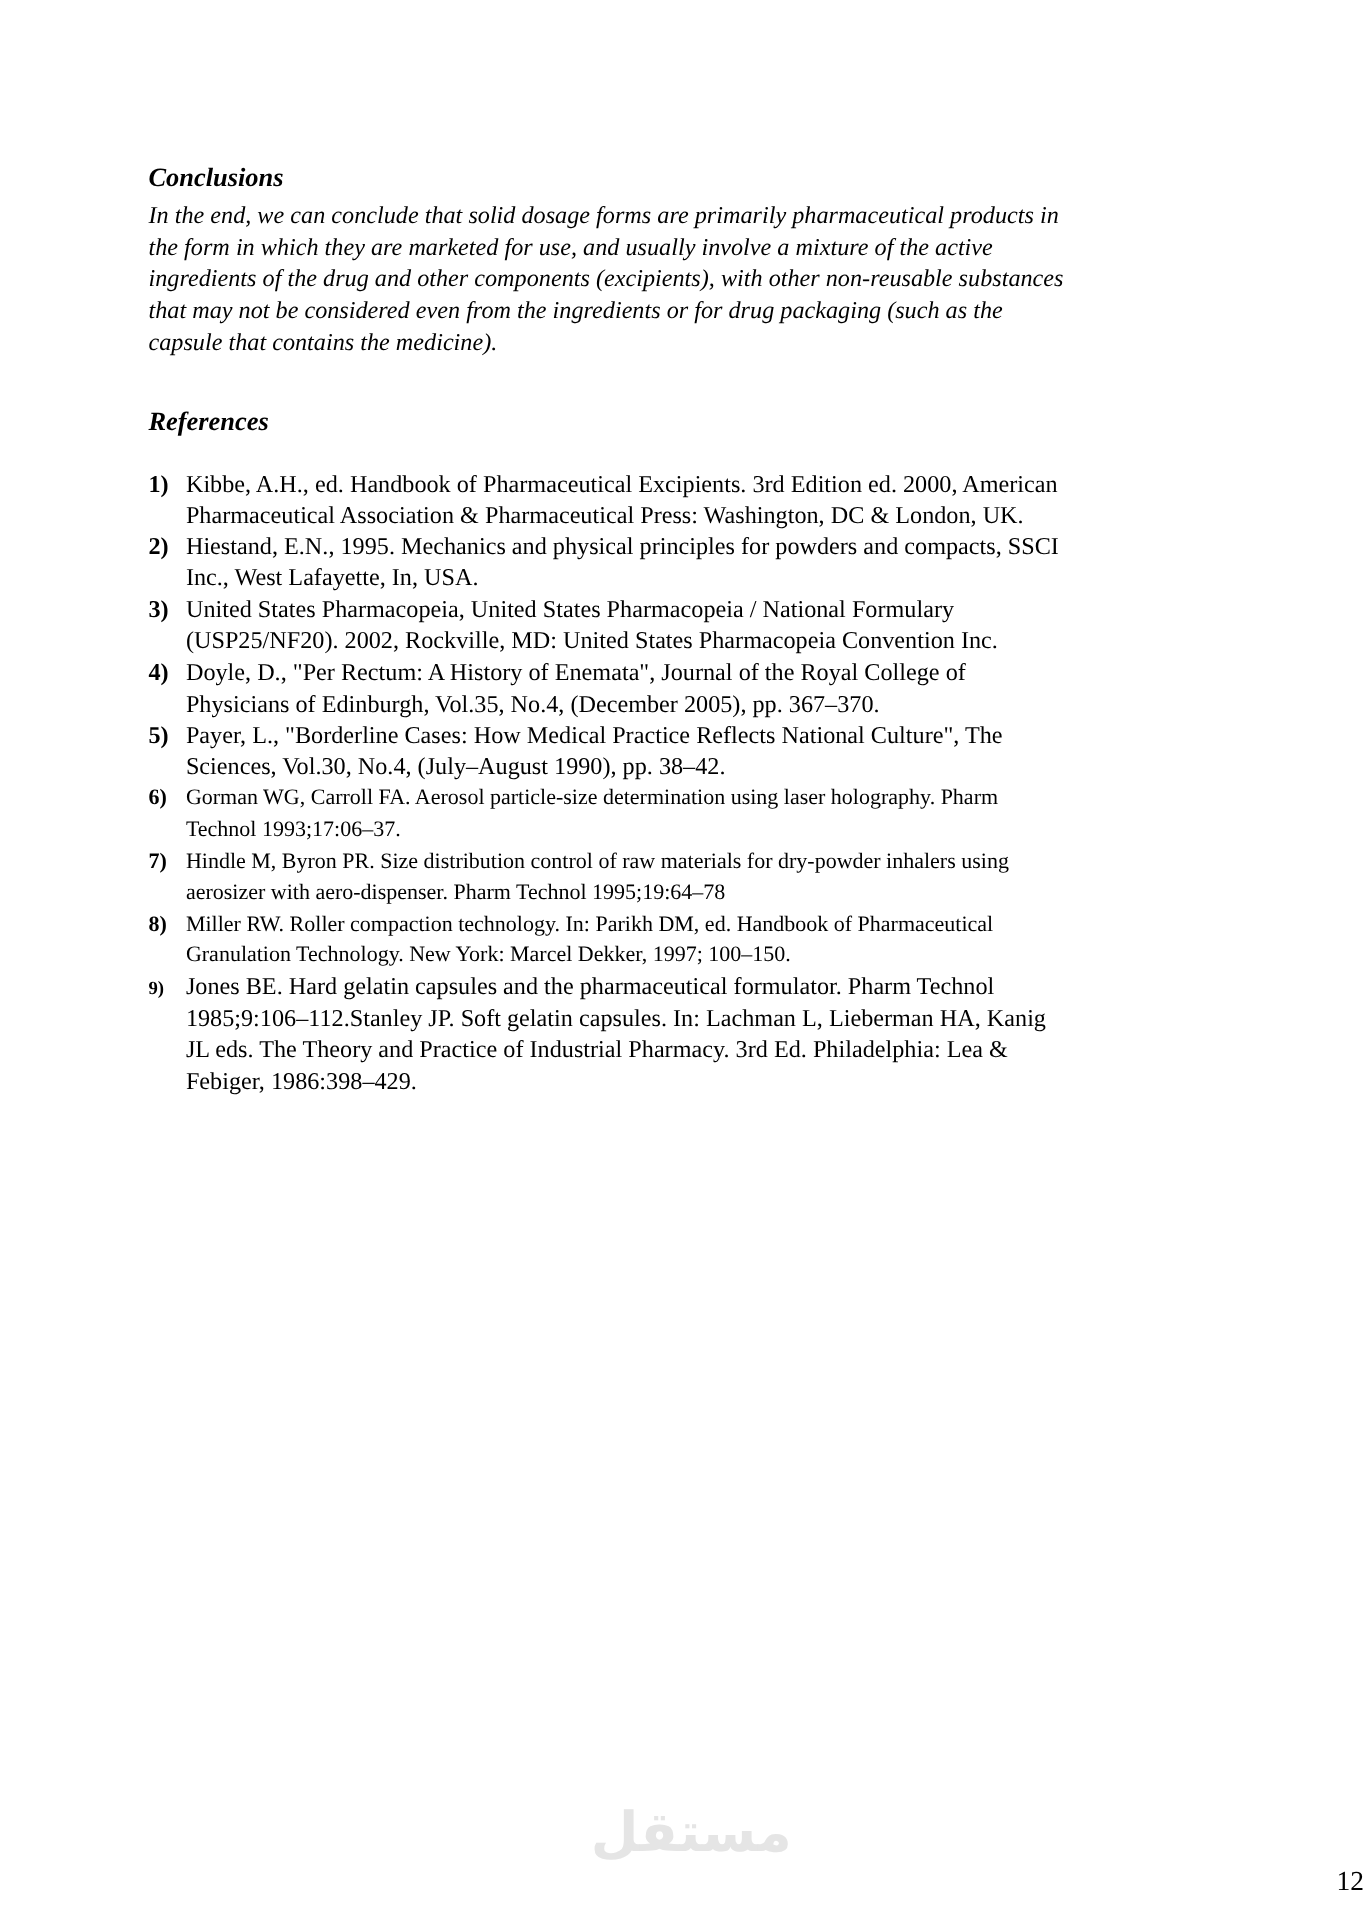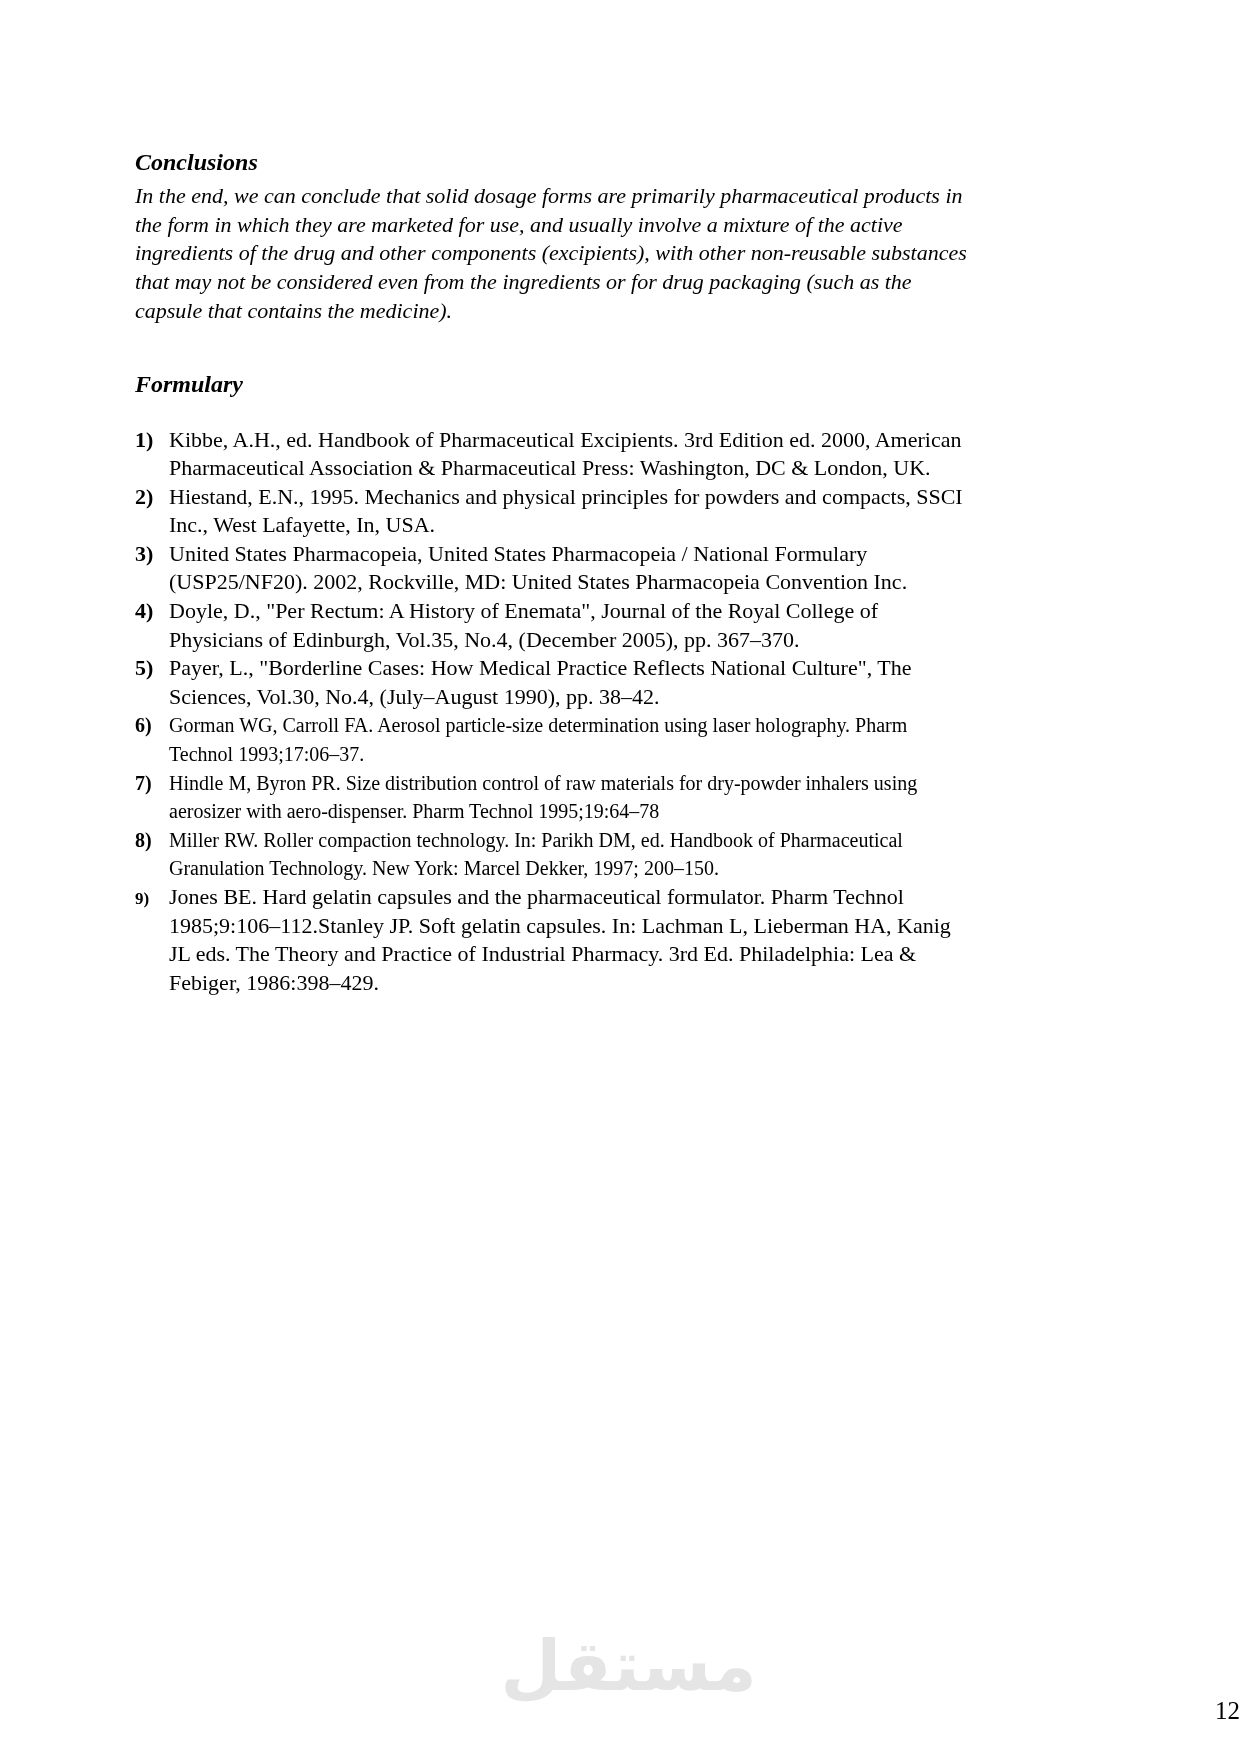--- a/index.html
+++ b/index.html
@@ -60,21 +60,21 @@
     right: 0;
     top: 1636px;
     text-align: center;
     color: #e5e5e5;
     z-index: 0;
     font-family: "DejaVu Sans", sans-serif;
     font-weight: bold;
     user-select: none;
   }
   .wm-arabic {
-    font-size: 70px;
+    font-size: 50px;
     line-height: 60px;
     padding-left: 17px;
   }
   .wm-latin {
     font-size: 37px;
     line-height: 36px;
     letter-spacing: 2px;
     margin-top: -4px;
   }
   .page-number {
@@ -93,21 +93,21 @@
 <body>
 
 <main class="content">
 
   <section>
     <h2 class="section-heading">Conclusions</h2>
     <p class="body-paragraph">In the end, we can conclude that solid dosage forms are primarily pharmaceutical products in the form in which they are marketed for use, and usually involve a mixture of the active ingredients of the drug and other components (excipients), with other non-reusable substances that may not be considered even from the ingredients or for drug packaging (such as the capsule that contains the medicine).</p>
   </section>
 
   <section>
-    <h2 class="section-heading refs-heading">Formulary</h2>
+    <h2 class="section-heading refs-heading">References</h2>
 
     <ol class="ref-list">
       <li class="ref-item">
         <span class="ref-num">1)</span>
         <span class="ref-text">Kibbe, A.H., ed. Handbook of Pharmaceutical Excipients. 3rd Edition ed. 2000, American Pharmaceutical Association &amp; Pharmaceutical Press: Washington, DC &amp; London, UK.</span>
       </li>
       <li class="ref-item">
         <span class="ref-num">2)</span>
         <span class="ref-text">Hiestand, E.N., 1995. Mechanics and physical principles for powders and compacts, SSCI Inc., West Lafayette, In, USA.</span>
       </li>
@@ -126,21 +126,21 @@
       <li class="ref-item size-small">
         <span class="ref-num">6)</span>
         <span class="ref-text">Gorman WG, Carroll FA. Aerosol particle-size determination using laser holography. Pharm Technol 1993;17:06–37.</span>
       </li>
       <li class="ref-item size-small">
         <span class="ref-num">7)</span>
         <span class="ref-text">Hindle M, Byron PR. Size distribution control of raw materials for dry-powder inhalers using aerosizer with aero-dispenser. Pharm Technol 1995;19:64–78</span>
       </li>
       <li class="ref-item size-small">
         <span class="ref-num">8)</span>
-        <span class="ref-text">Miller RW. Roller compaction technology. In: Parikh DM, ed. Handbook of Pharmaceutical Granulation Technology. New York: Marcel Dekker, 1997; 200–150.</span>
+        <span class="ref-text">Miller RW. Roller compaction technology. In: Parikh DM, ed. Handbook of Pharmaceutical Granulation Technology. New York: Marcel Dekker, 1997; 100–150.</span>
       </li>
       <li class="ref-item num-small">
         <span class="ref-num">9)</span>
         <span class="ref-text">Jones BE. Hard gelatin capsules and the pharmaceutical formulator. Pharm Technol 1985;9:106–112.Stanley JP. Soft gelatin capsules. In: Lachman L, Lieberman HA, Kanig JL eds. The Theory and Practice of Industrial Pharmacy. 3rd Ed. Philadelphia: Lea &amp; Febiger, 1986:398–429.</span>
       </li>
     </ol>
   </section>
 
 </main>
 

